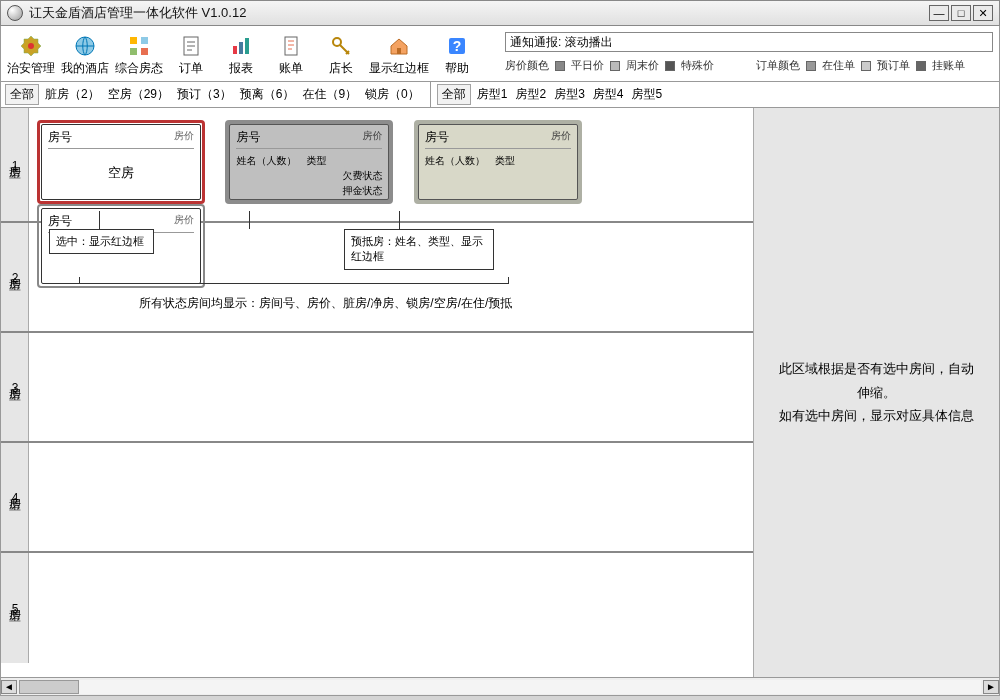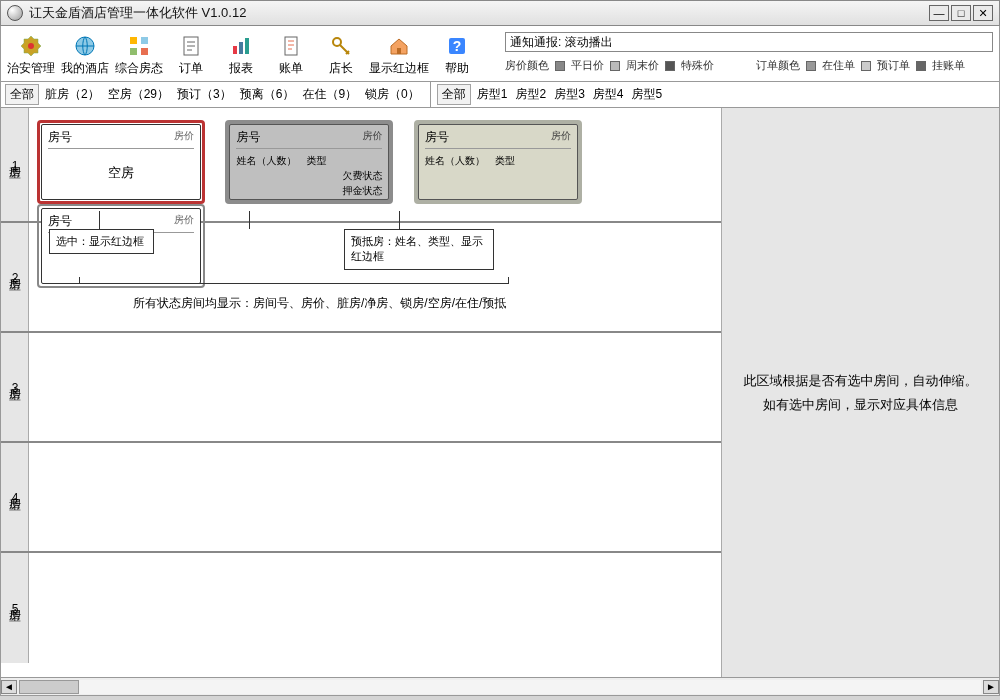--- a/index.html
+++ b/index.html
@@ -56,21 +56,21 @@
 
 .callout { position: absolute; border: 1px solid #333; background: #fff; font-size: 11px; padding: 4px 6px; line-height: 1.4; }
 .leader { position: absolute; width: 1px; background: #333; }
 .summary-note { position: absolute; font-size: 12px; }
 .bracket { position: absolute; border-bottom: 1px solid #333; }
 .bracket::before, .bracket::after { content: ""; position: absolute; width: 1px; height: 6px; background: #333; bottom: 0; }
 .bracket::before { left: 0; }
 .bracket::after { right: 0; }
 
 
-.rpanel { width: 277px; background: #e6e6e6; display: flex; align-items: center; justify-content: center; padding: 20px; font-size: 13px; text-align: center; line-height: 1.8; }
+.rpanel { width: 245px; background: #e6e6e6; display: flex; align-items: center; justify-content: center; padding: 20px; font-size: 13px; text-align: center; line-height: 1.8; }
 
 
 .hscroll { height: 18px; background: #eee; border: 1px solid #999; border-top: none; display: flex; align-items: center; }
 .scroll-arrow { width: 16px; height: 14px; border: 1px solid #888; background: #ddd; display: flex; align-items: center; justify-content: center; font-size: 10px; cursor: pointer; }
 .scroll-track { flex: 1; height: 14px; background: #f4f4f4; margin: 0 2px; position: relative; }
 .scroll-thumb { position: absolute; left: 0; width: 60px; height: 100%; background: #ccc; border: 1px solid #999; }
 
 
 svg { width: 100%; height: 100%; }
 </style>
@@ -276,21 +276,21 @@
 
       <div class="row" style="height:110px">
         <div class="row-label">房型2</div>
         <div class="row-content">
           <div class="leader" style="left:70px;top:-12px;height:18px"></div>
           <div class="leader" style="left:220px;top:-12px;height:18px"></div>
           <div class="leader" style="left:370px;top:-12px;height:18px"></div>
           <div class="callout" style="left:20px;top:6px;width:105px">选中：显示红边框</div>
           <div class="callout" style="left:315px;top:6px;width:150px">预抵房：姓名、类型、显示红边框</div>
           <div class="bracket" style="left:50px;top:60px;width:430px"></div>
-          <div class="summary-note" style="left:104px;top:72px">所有状态房间均显示：房间号、房价、脏房/净房、锁房/空房/在住/预抵</div>
+          <div class="summary-note" style="left:110px;top:72px">所有状态房间均显示：房间号、房价、脏房/净房、锁房/空房/在住/预抵</div>
         </div>
       </div>
 
       <div class="row" style="height:110px">
         <div class="row-label">房型3</div>
         <div class="row-content"></div>
       </div>
       <div class="row" style="height:110px">
         <div class="row-label">房型4</div>
         <div class="row-content"></div>

